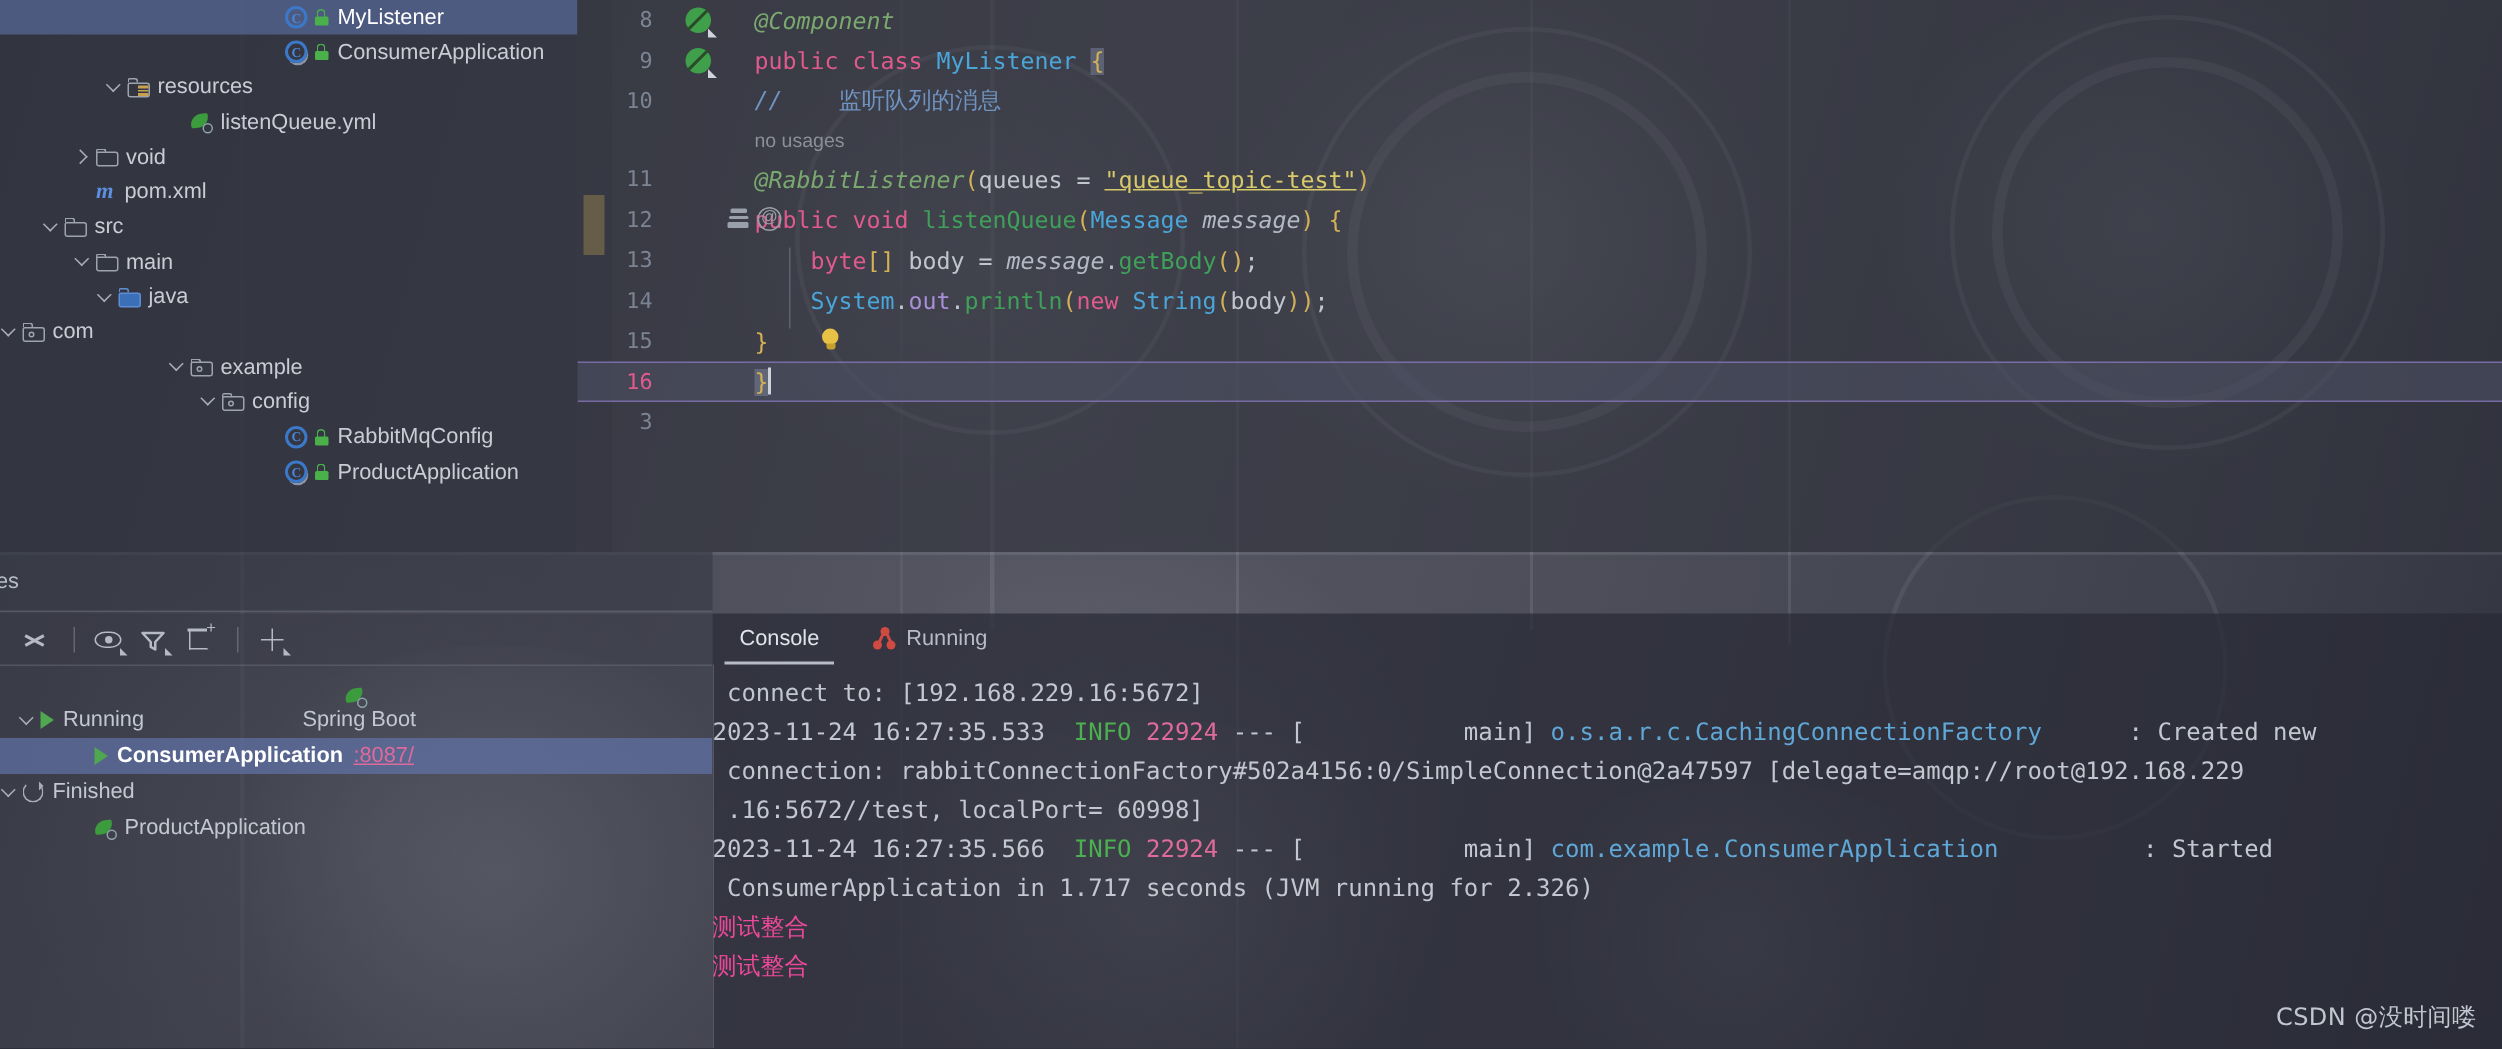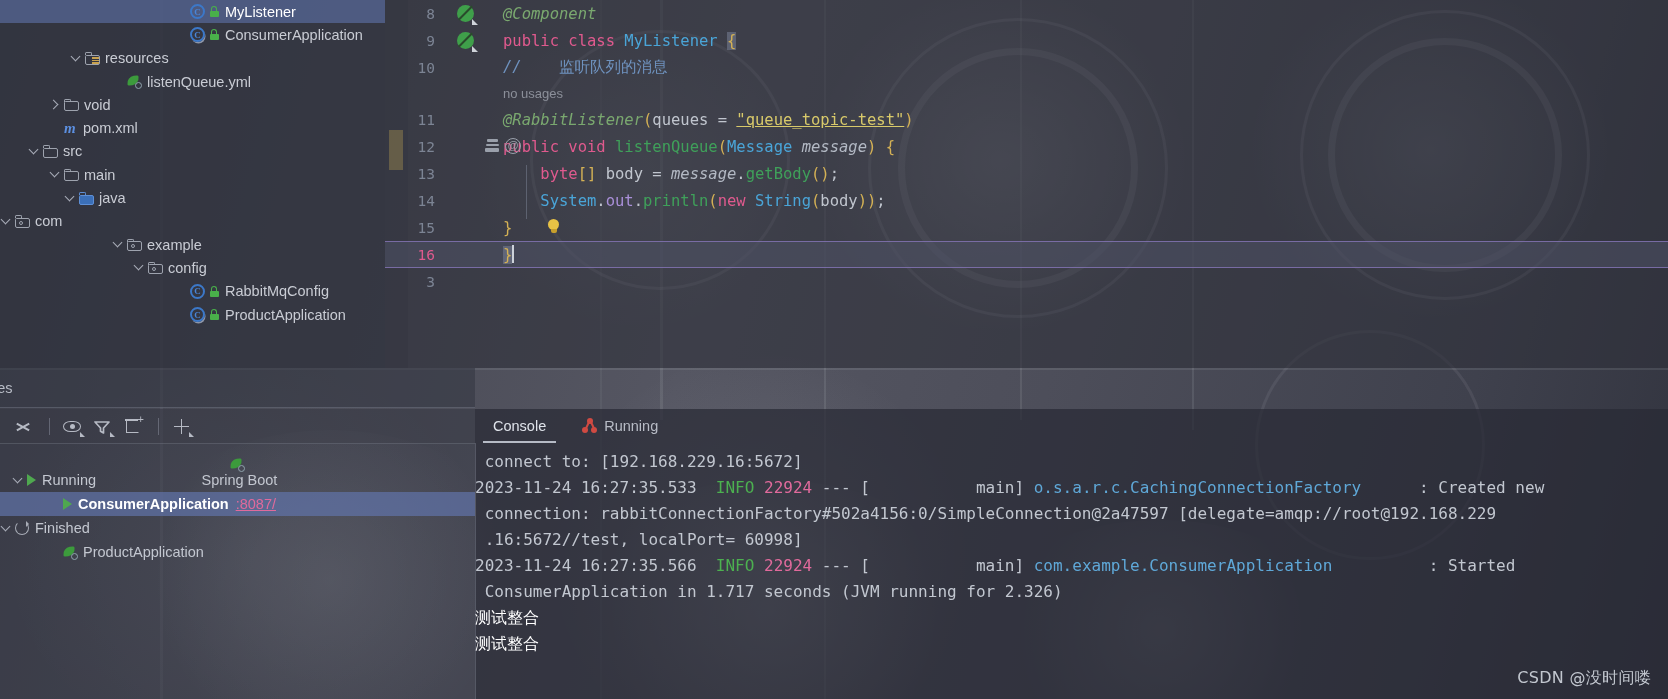--- a/index.html
+++ b/index.html
@@ -392,21 +392,21 @@
     white-space: pre;
   }
   #console-body::before{
     content:""; position:absolute; left:0; top:-34px; width:1px; height:290px;
     background: rgba(150,156,170,0.35);
   }
   .cline { height: 26px; line-height:26px; }
   .c-info  { color:#4cb050; }
   .c-pid   { color:#e06a9c; }
   .c-logger{ color:#5fa8d8; }
-  .c-cn    { font-family:Liberation Serif, serif; color:#ffffff; }
+  .c-cn    { font-family:Liberation Serif, serif; color:#ec4899; }
 
   
   #watermark {
     position:absolute; right: 17px; bottom: 10px;
     font-size: 16px; color: #cfd4dc; opacity: 0.92;
     font-family: "DejaVu Sans", sans-serif;
     letter-spacing: 0.3px;
   }
 </style>
 </head>

